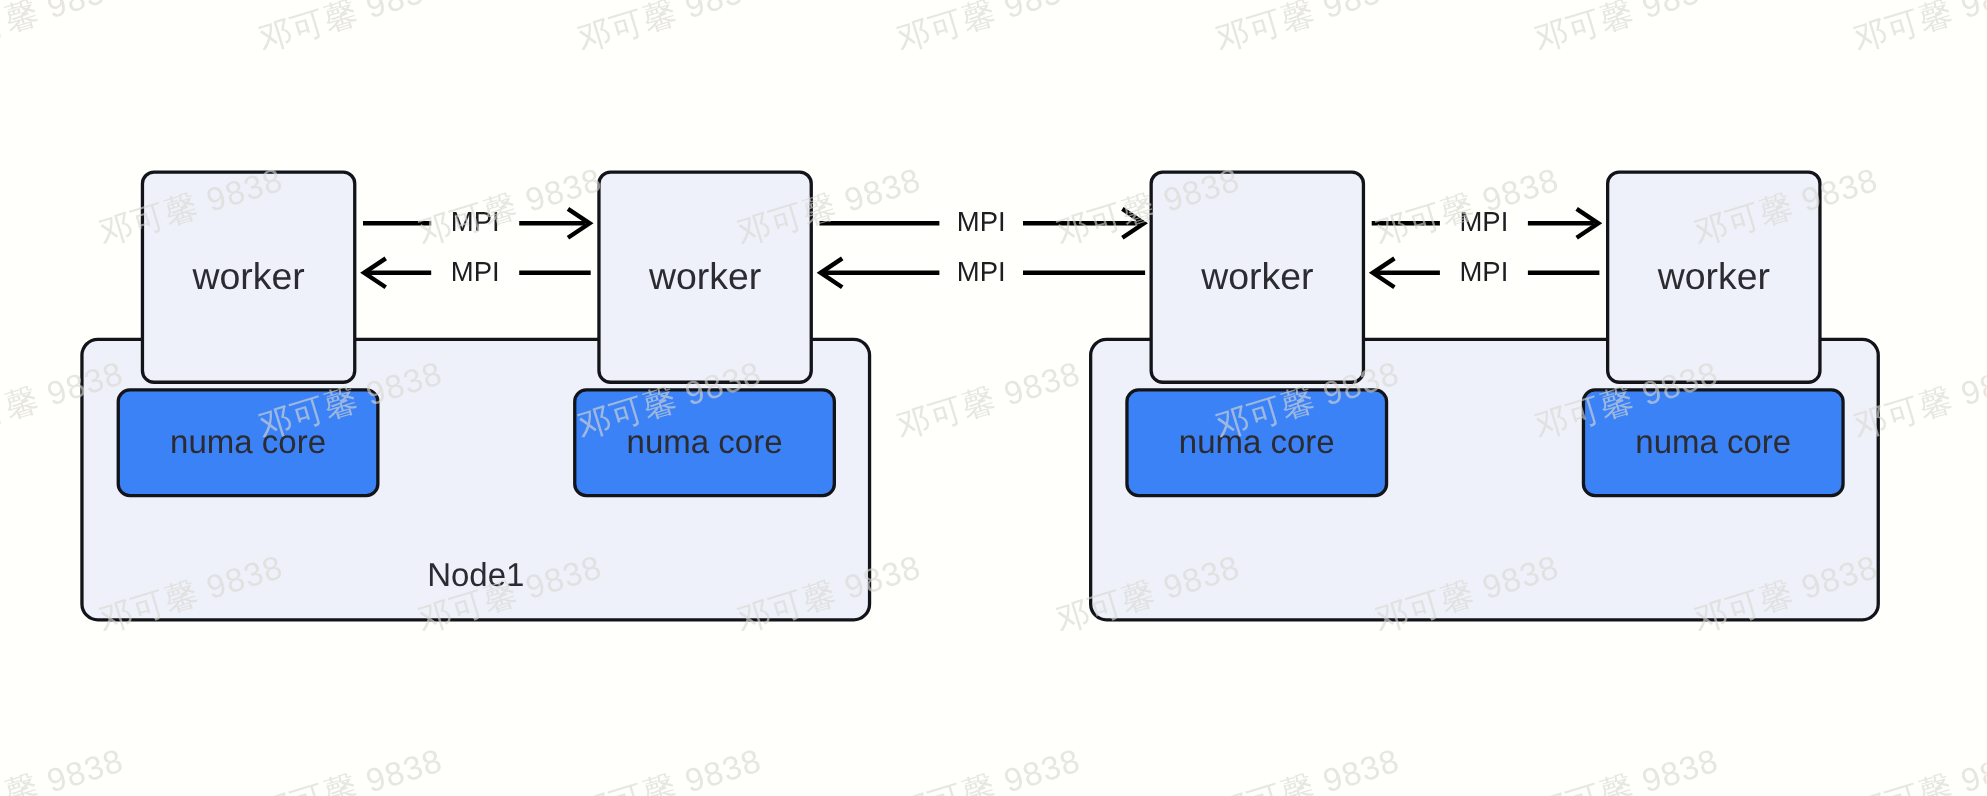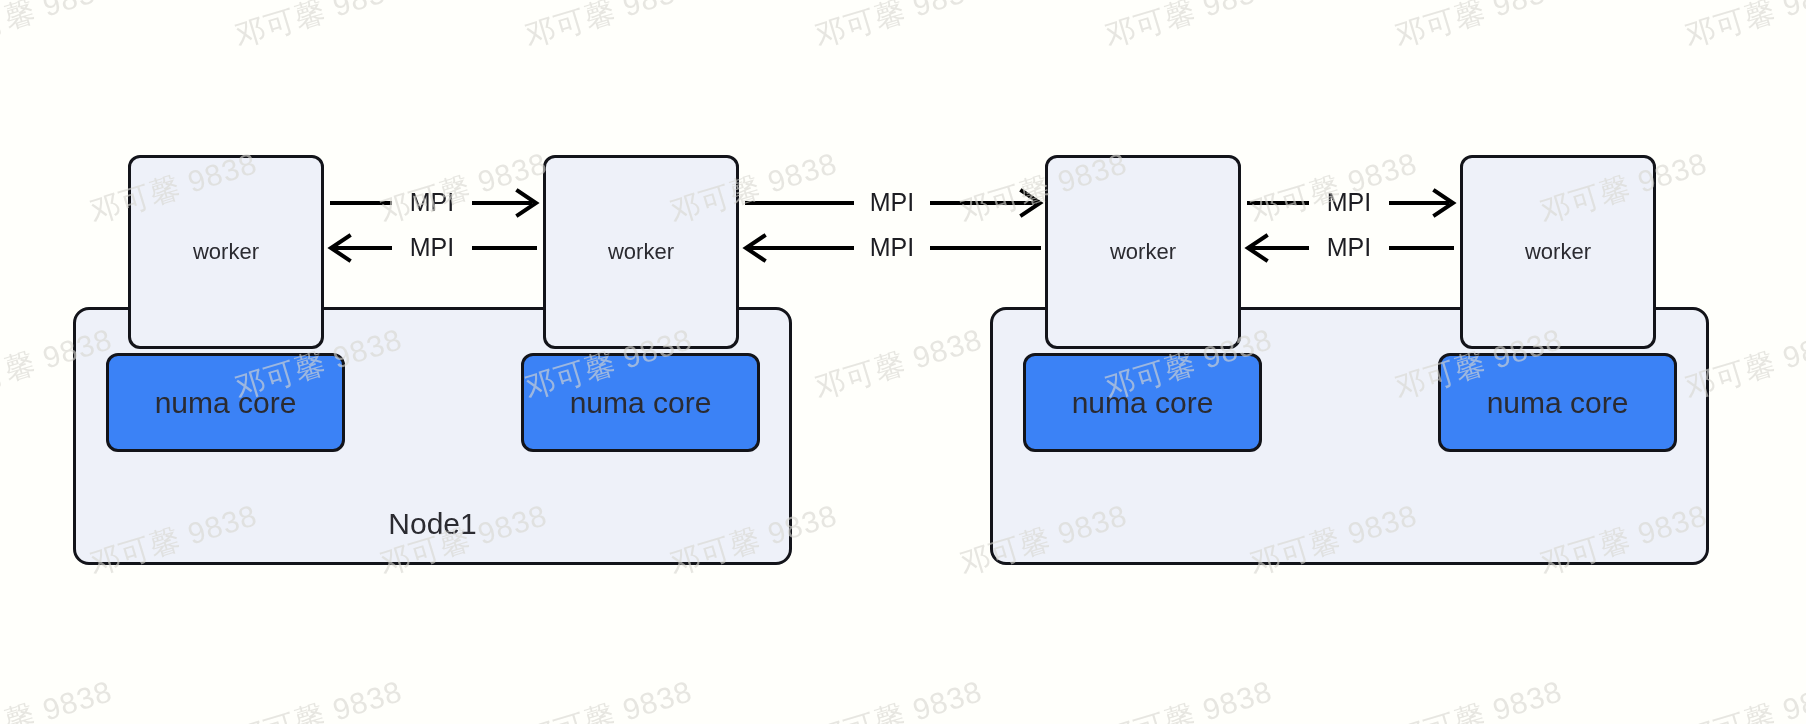--- a/index.html
+++ b/index.html
@@ -64,21 +64,21 @@
   
   .worker-box {
     position: absolute;
     background: #eef1f9;
     border: 3px solid #13141a;
     border-radius: 12px;
     box-sizing: border-box;
     display: flex;
     align-items: center;
     justify-content: center;
-    font-size: 22px;
+    font-size: 34px;
     color: #2b2b31;
     z-index: 20;
   }
 
   
   .numa-box {
     position: absolute;
     background: #3b82f6;
     border: 3px solid #13141a;
     border-radius: 12px;

